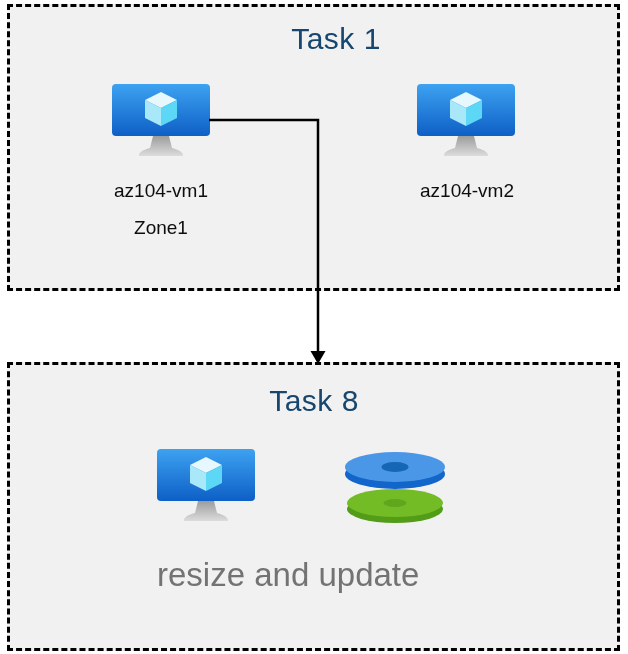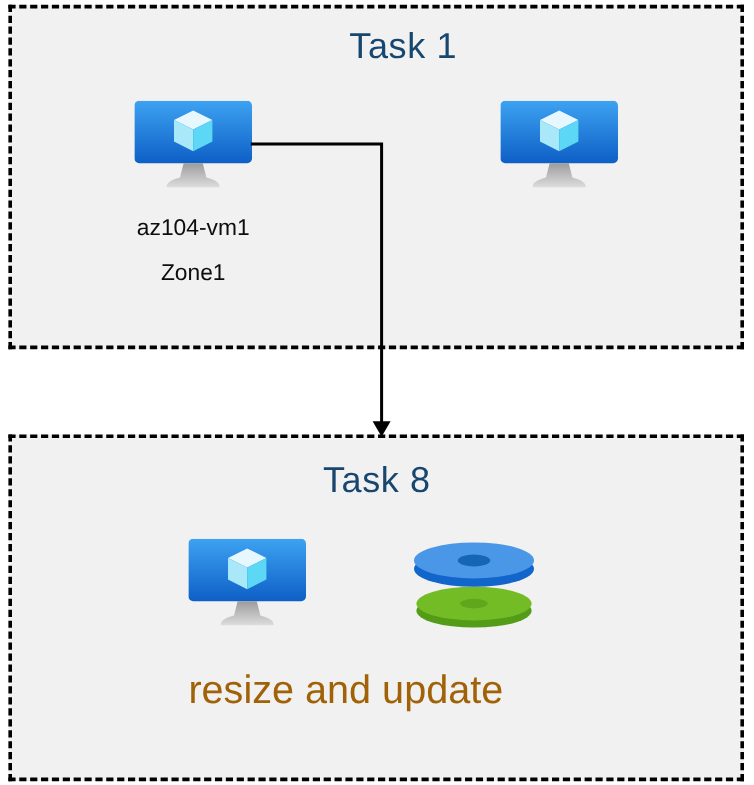--- a/index.html
+++ b/index.html
@@ -26,21 +26,21 @@
   .vm-label{
     position:absolute;transform:translateX(-50%);
     text-align:center;color:#0d0d0d;font-size:19px;line-height:37px;
     white-space:nowrap;
   }
   #vm1-label{left:161px;top:172px;}
   #vm2-label{left:467px;top:172px;}
   #disks-icon{position:absolute;left:343px;top:443px;width:104px;height:90px;}
   #task2-caption{
     position:absolute;left:157px;top:556px;
-    color:#a16207;font-size:33px;white-space:nowrap;
+    color:#737373;font-size:33px;white-space:nowrap;
   }
   #flow-arrow{position:absolute;left:0;top:0;width:628px;height:654px;pointer-events:none;}
 </style>
 </head>
 <body>
 
 <svg width="0" height="0" style="position:absolute">
   <defs>
     <linearGradient id="screenGrad" x1="0" y1="0" x2="0" y2="1">
       <stop offset="0" stop-color="#3da2f1"></stop>
@@ -70,20 +70,21 @@
 </svg>
 <svg class="vm-icon" id="vm2-icon" viewBox="0 0 98 73">
   <use href="#vm-monitor"></use>
 </svg>
 
 <div class="vm-label" id="vm1-label">
   <div>az104-vm1</div>
   <div>Zone1</div>
 </div>
 <div class="vm-label" id="vm2-label">
+  <div>az104-vm2</div>
 </div>
 
 <svg id="flow-arrow" viewBox="0 0 628 654">
   <polyline points="209,120 318,120 318,352" fill="none" stroke="#000000" stroke-width="2.5"></polyline>
   <polygon points="310.5,351 325.5,351 318,364" fill="#000000"></polygon>
 </svg>
 
 <div class="task-title" id="task2-title">Task 8</div>
 
 <svg class="vm-icon" id="task2-vm-icon" viewBox="0 0 98 73">

